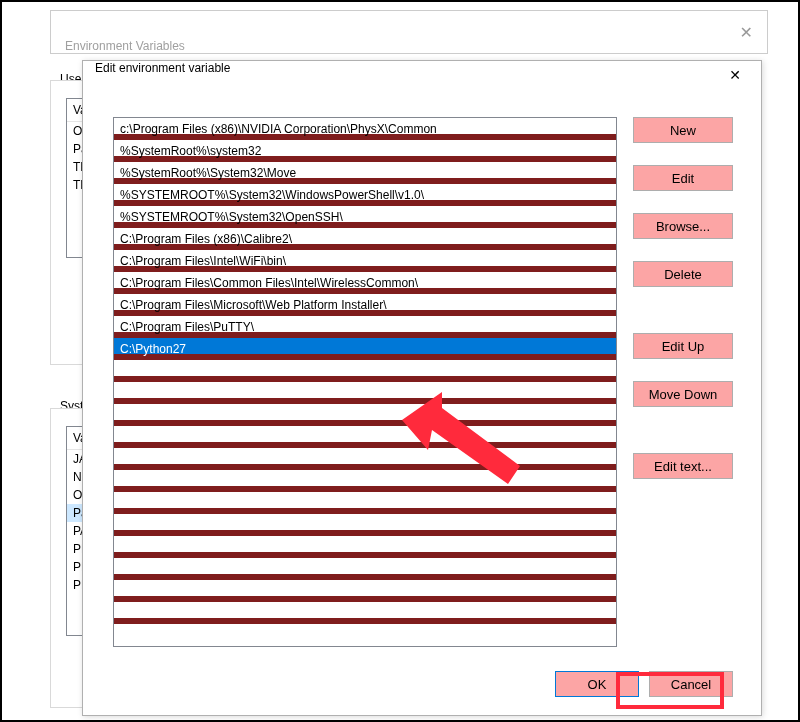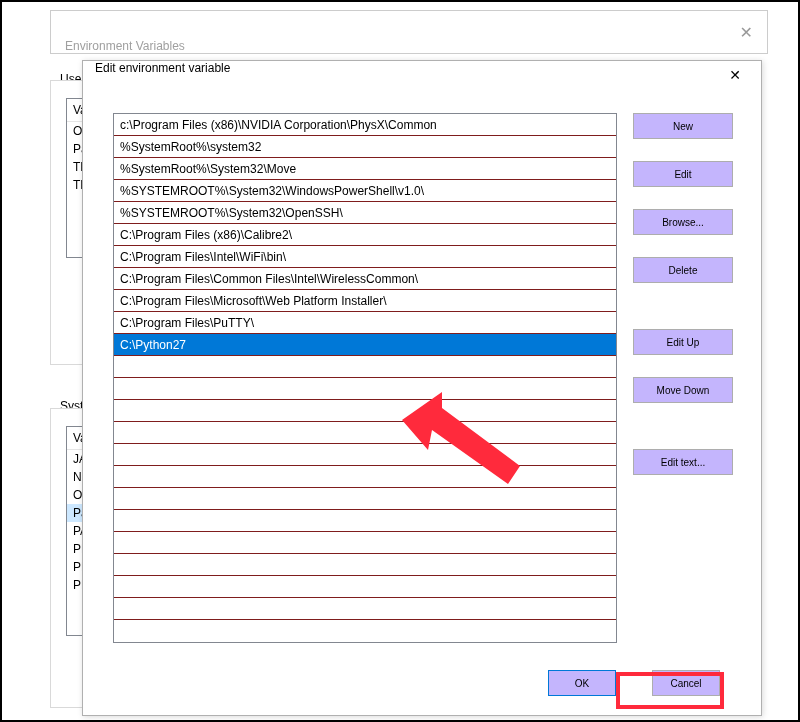--- a/index.html
+++ b/index.html
@@ -103,52 +103,52 @@
     background:#fff;
     height:530px;
     overflow:hidden;
   }
   .path-row {
     height:22px;
     padding: 0 6px;
     line-height:22px;
     font-size:12px;
     white-space:nowrap;
-    border-bottom:1px solid #7f1d1d;
+    border-bottom:6px solid #7f1d1d;
     color:#000;
   }
   .path-row.selected {
     background:#0078d7;
     color:#fff;
   }
   .side-buttons {
     width:100px;
     display:flex;
     flex-direction:column;
   }
   .win-btn {
     height:26px;
-    background:#c4b5fd;
+    background:#fca5a5;
     border:1px solid #adadad;
-    font-size:10px;
+    font-size:13px;
     color:#000;
     display:flex;
     align-items:center;
     justify-content:center;
     cursor:default;
     margin-bottom:10px;
   }
   .gap-lg { height:36px; }
   .dialog-footer {
     display:flex;
     justify-content:flex-end;
     gap:10px;
     padding: 14px 28px 18px 0;
   }
-  .dialog-footer .win-btn { width:68px; margin:13px; }
+  .dialog-footer .win-btn { width:84px; margin:0; }
   
   .arrow {
     position:absolute;
     z-index:20;
     pointer-events:none;
   }
   .ok-highlight {
     position:absolute;
     border:4px solid #ff2a3c;
     z-index:20;

